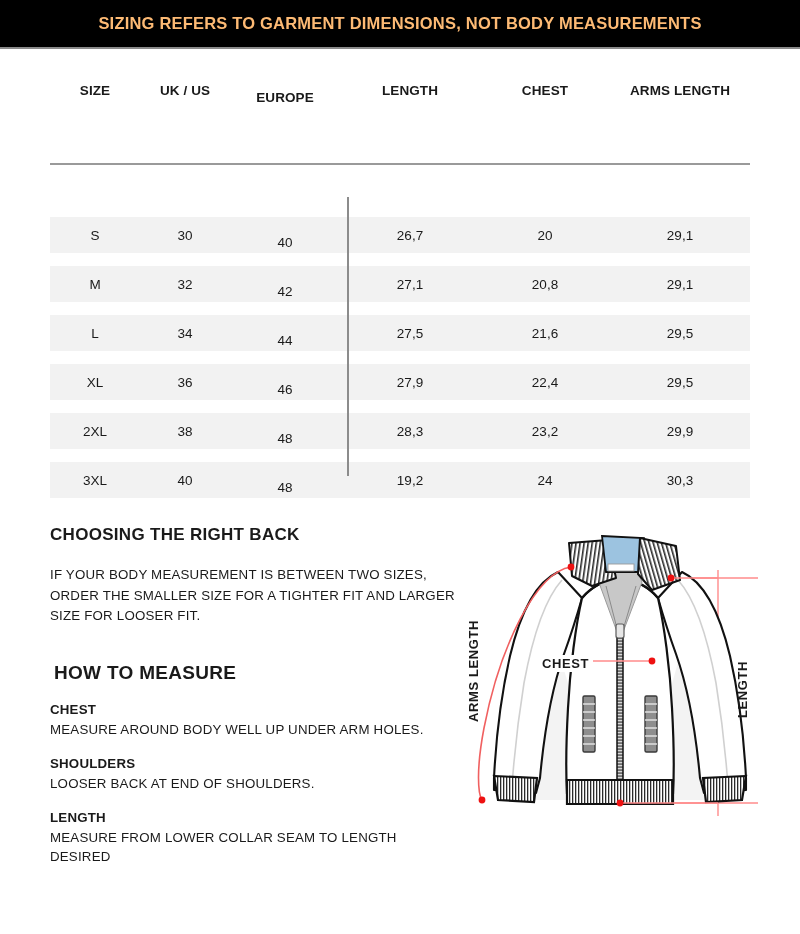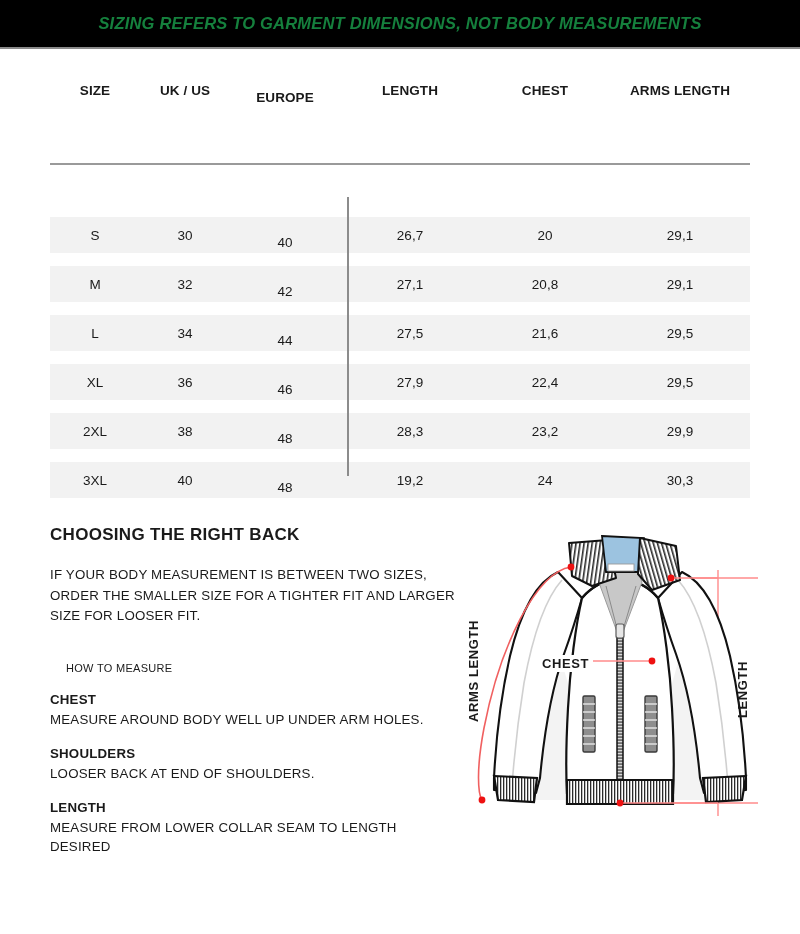--- a/index.html
+++ b/index.html
@@ -19,27 +19,26 @@
   .header-bar {
     position: absolute;
     left: 0; top: 0;
     width: 800px; height: 47px;
     background: #000000;
     display: flex;
     align-items: center;
     justify-content: center;
   }
   .header-title {
-    color: #15803d;
+    color: #fdba74;
     font-size: 16.5px;
     font-weight: bold;
     letter-spacing: 0.2px;
     text-align: left;
     white-space: nowrap;
-    font-style: italic;
   }
   .header-rule {
     position: absolute;
     left: 0; top: 47px;
     width: 800px; height: 2px;
     background: #8a8a8a;
   }
 
   
   .size-table {
@@ -98,24 +97,24 @@
     letter-spacing: 0.3px;
     margin: 0 0 20px 0;
   }
   .para {
     font-size: 13.3px;
     line-height: 20.5px;
     letter-spacing: 0.2px;
     margin: 0;
   }
   .h-big-2 {
-    font-size: 11px;
-    font-weight: normal;
+    font-size: 19px;
+    font-weight: bold;
     letter-spacing: 0.3px;
-    margin: 35px 0 18px 16px;
+    margin: 35px 0 18px 4px;
   }
   .m-block { margin-bottom: 17px; }
   .m-title {
     font-size: 13.3px;
     font-weight: bold;
     letter-spacing: 0.2px;
     margin: 0 0 3px 0;
   }
   .m-desc {
     font-size: 13.3px;

